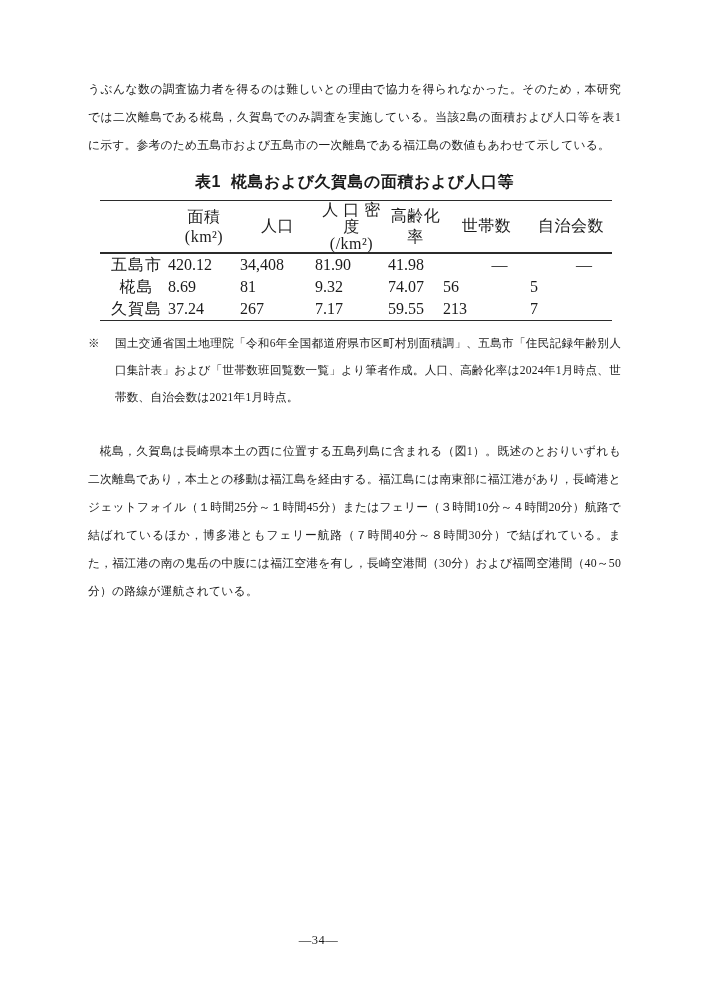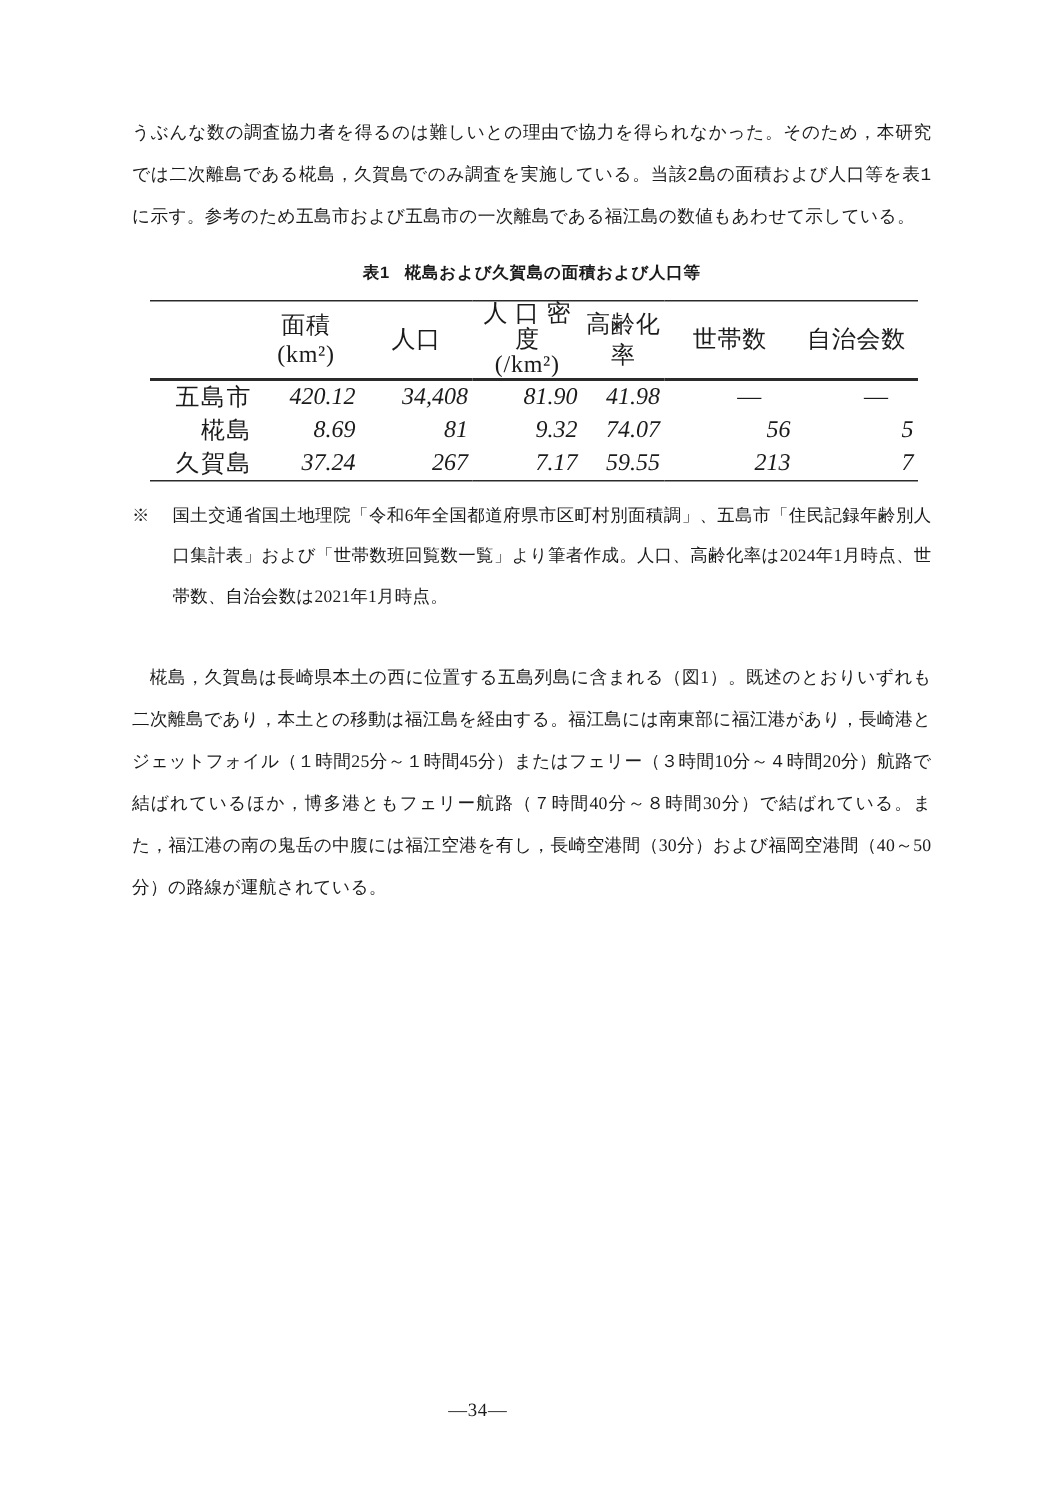--- a/index.html
+++ b/index.html
@@ -22,29 +22,29 @@
     top: 0;
     width: 533px;
   }
   .para {
     margin: 0;
     font-size: 11.8px;
     line-height: 28px;
     text-align: justify;
     letter-spacing: 0.2px;
   }
-  .p1 { margin-top: 75px; font-family: Liberation Mono, monospace; }
+  .p1 { margin-top: 75px; }
   .p2 { margin-top: 26px; text-indent: 1em; }
 
   .caption {
     margin-top: 14px;
     text-align: center;
     font-family: "Liberation Sans", "DejaVu Sans", sans-serif;
     font-weight: bold;
-    font-size: 11px;
+    font-size: 16px;
     line-height: 18px;
     letter-spacing: 0.5px;
   }
   .caption .cap-label { margin-right: 10px; }
 
   .data-table {
     margin-top: 9px;
     margin-left: 12px;
     width: 512px;
     border-collapse: collapse;
@@ -61,22 +61,22 @@
     height: 48px;
     padding: 0;
     letter-spacing: 0.5px;
   }
   .data-table thead th .hdr-line { line-height: 17px; }
   .data-table tbody td {
     height: 22px;
     padding: 0;
     vertical-align: middle;
   }
-  .data-table tbody td.lab { text-align: right; padding-left: 5px; letter-spacing: 1px; }
-  .data-table tbody td.num { text-align: right; padding-right: 3px; font-style: italic; }
+  .data-table tbody td.lab { text-align: center; padding-left: 5px; letter-spacing: 1px; }
+  .data-table tbody td.num { padding-right: 3px; }
   .data-table tbody td.dash { text-align: center; padding-left: 26px; }
 
   .note {
     margin-top: 9px;
     display: flex;
     font-size: 11.6px;
     line-height: 27px;
   }
   .note .note-mark {
     flex: none;

